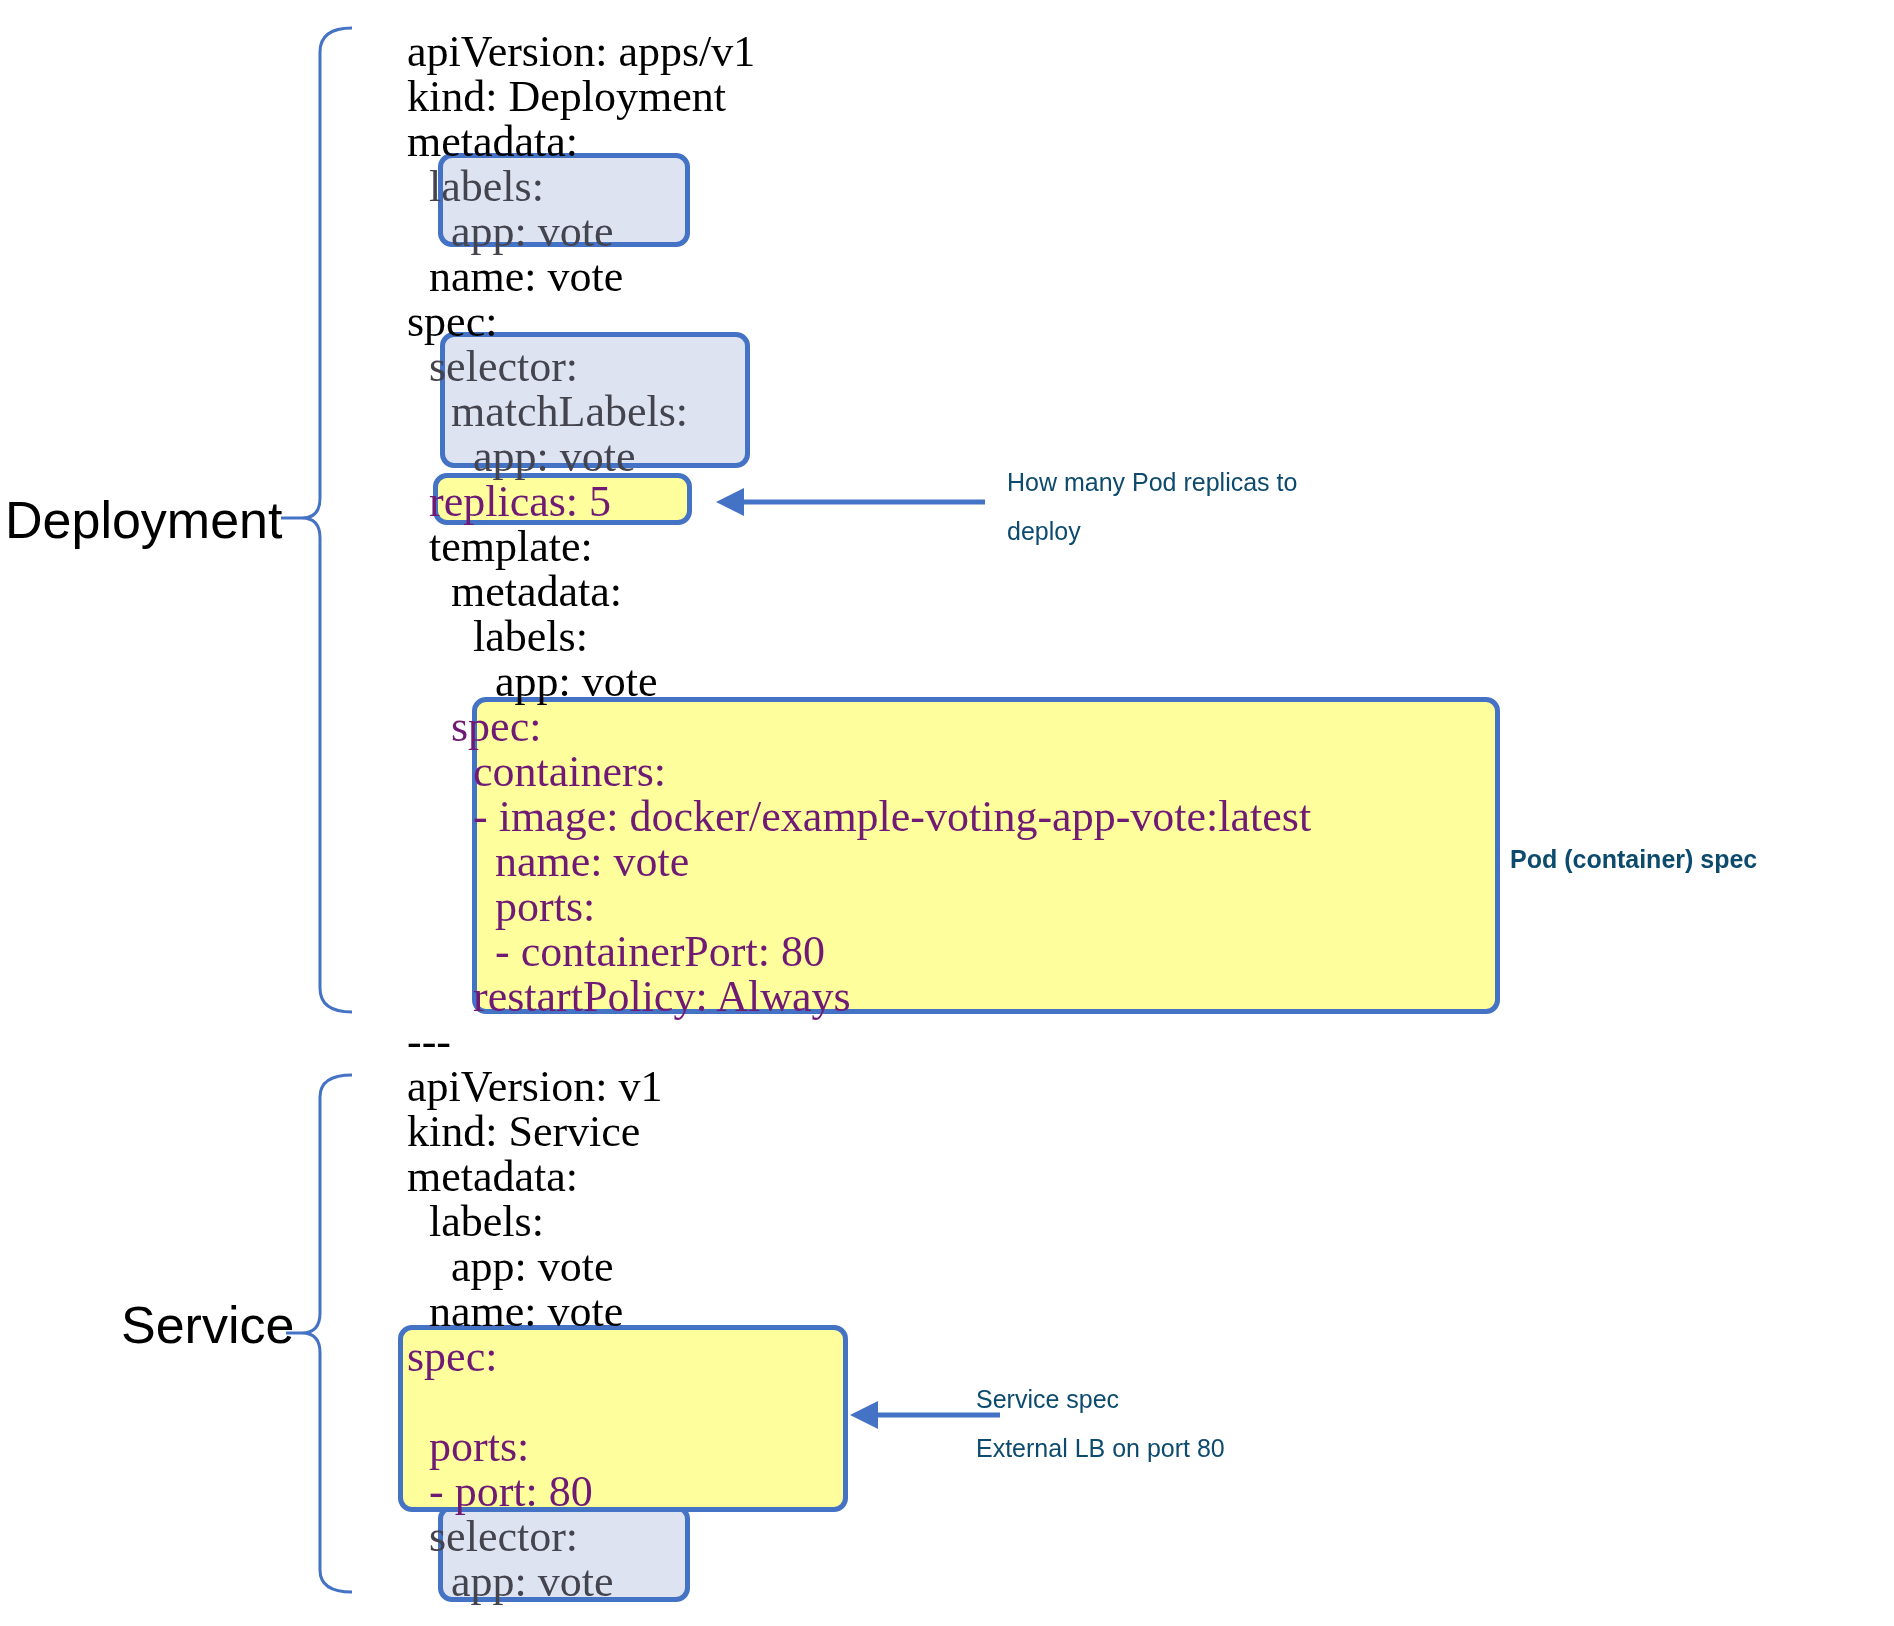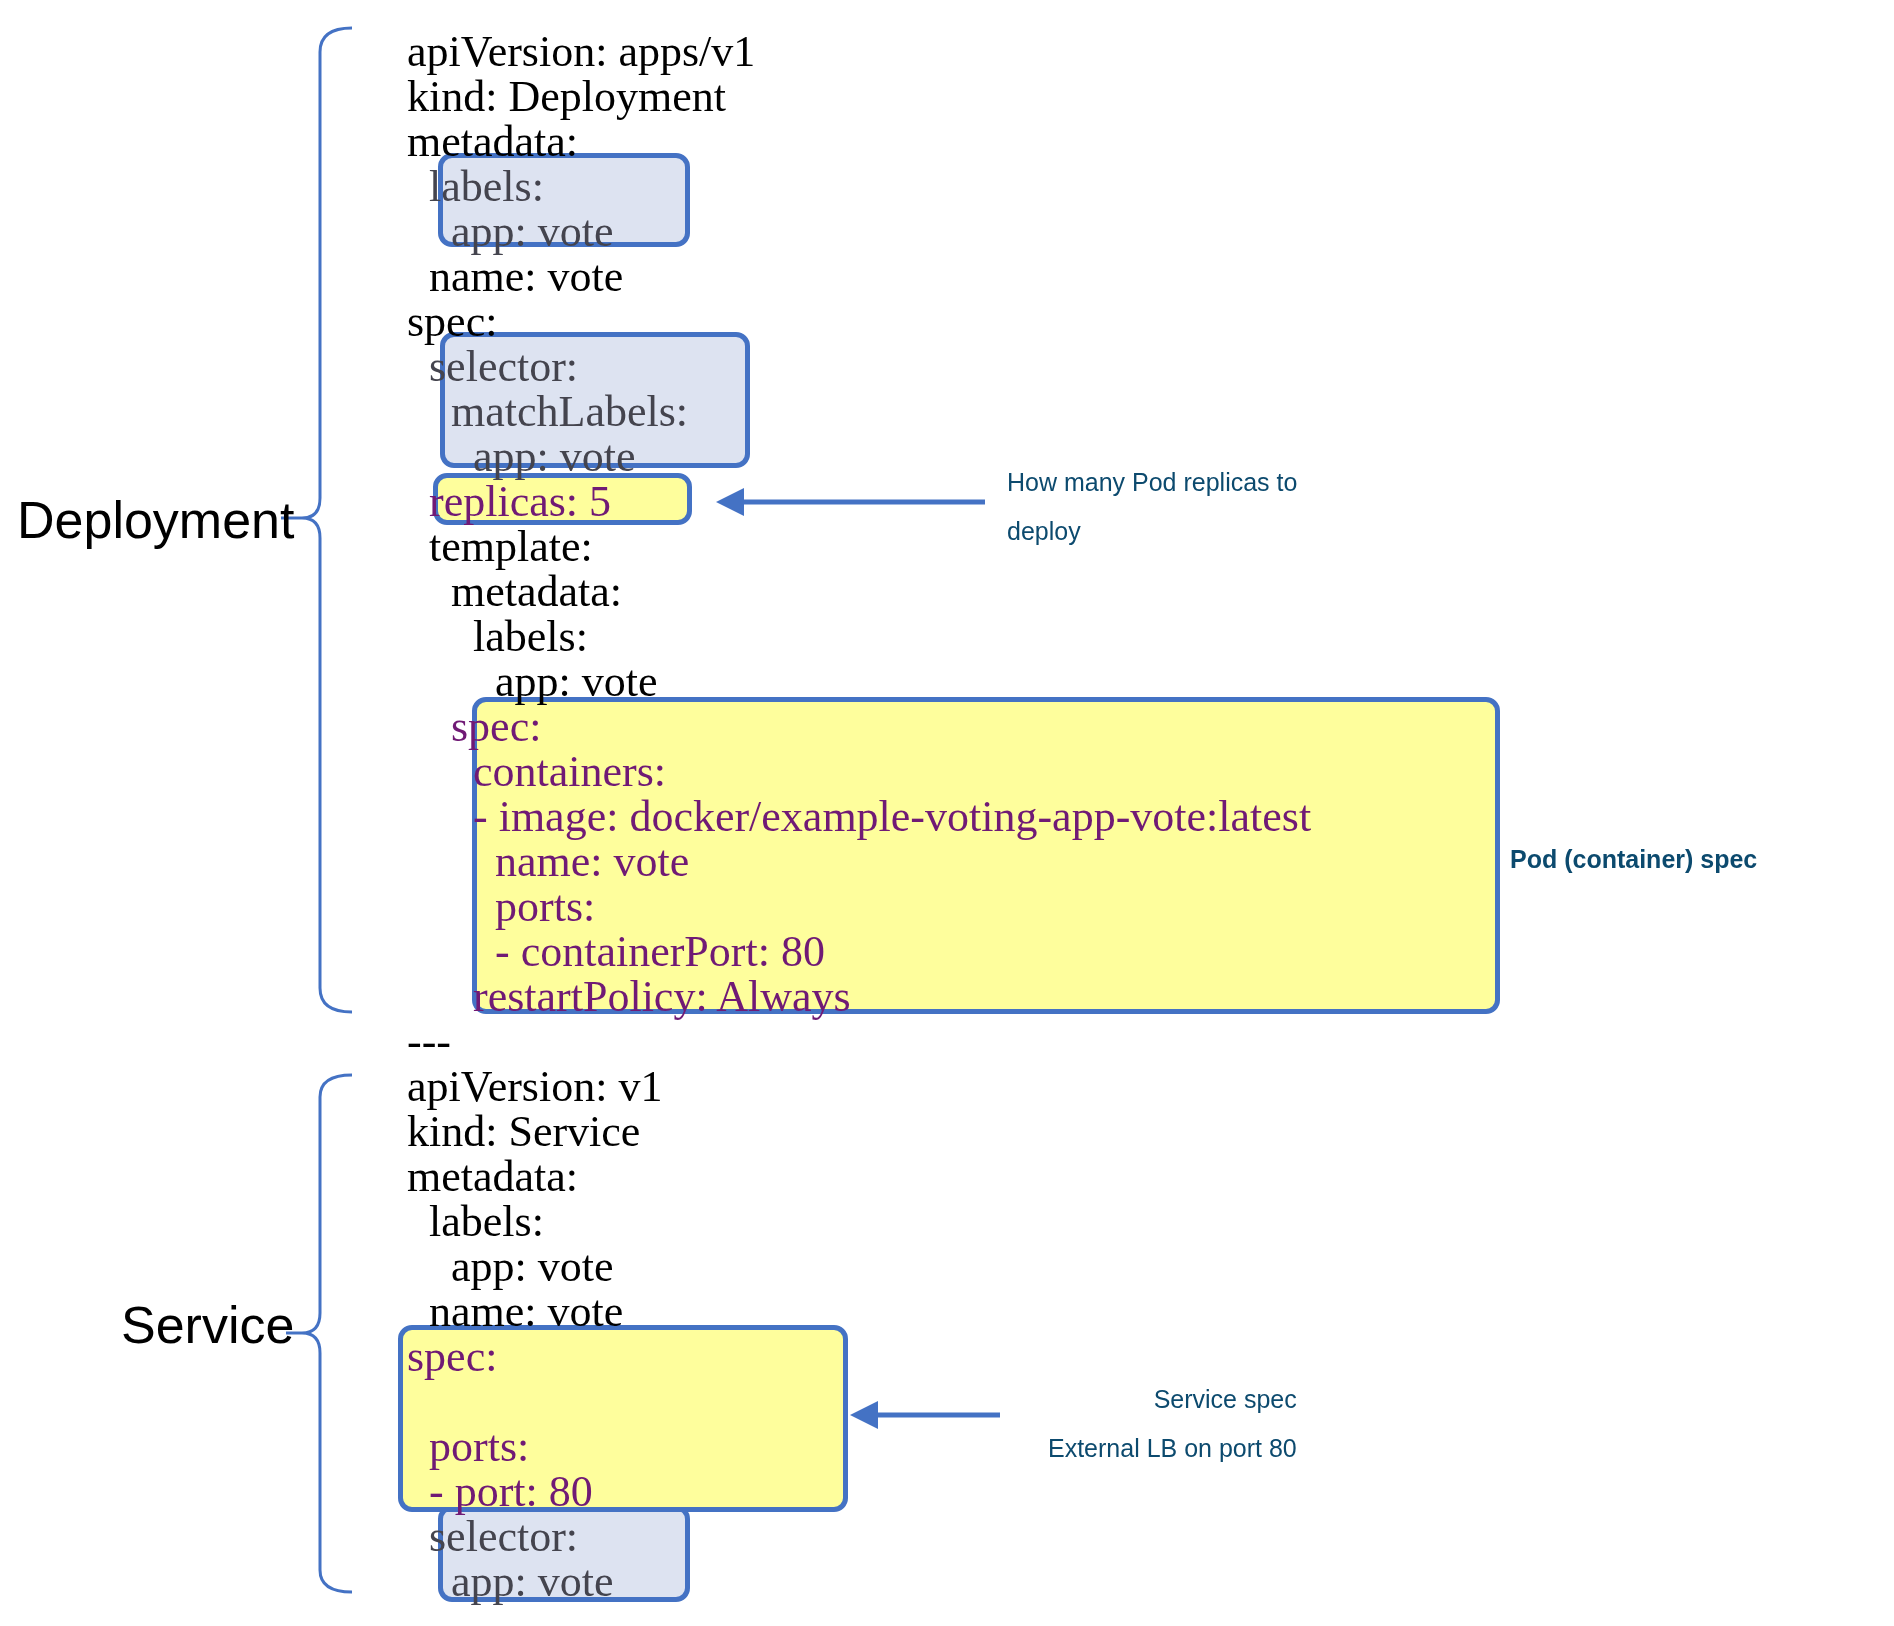--- a/index.html
+++ b/index.html
@@ -95,31 +95,31 @@
   <div class="code-line" style="top:1155px">metadata:</div>
   <div class="code-line" style="top:1200px">  labels:</div>
   <div class="code-line" style="top:1245px">    app: vote</div>
   <div class="code-line" style="top:1290px">  name: vote</div>
   <div class="code-line c-olive" style="top:1335px">spec:</div>
   <div class="code-line c-olive" style="top:1425px">  ports:</div>
   <div class="code-line c-olive" style="top:1470px">  - port: 80</div>
   <div class="code-line c-gray" style="top:1515px">  selector:</div>
   <div class="code-line c-gray" style="top:1560px">    app: vote</div>
 
-  <div class="section-label" style="left:5px;   top:492px;margin-left:12px;">Deployment</div>
+  <div class="section-label" style="left:5px;   top:492px;">Deployment</div>
   <div class="section-label" style="left:121px; top:1297px;">Service</div>
 
   <div class="anno" style="left:1007px; top:458px;">
     <div>How many Pod replicas to</div>
     <div>deploy</div>
   </div>
   <div class="anno" style="left:1510px; top:835px;font-weight:bold;">
     <div>Pod (container) spec</div>
   </div>
-  <div class="anno" style="left:1048px; top:1375px;text-align:right;">
+  <div class="anno" style="left:976px; top:1375px;">
     <div>Service spec</div>
     <div>External LB on port 80</div>
   </div>
 
   <svg class="overlay" viewBox="0 0 1894 1626" xmlns="http://www.w3.org/2000/svg">
 
     <path d="M352 28 Q320 28 320 52 L320 498 Q320 518 302 518 Q320 518 320 538 L320 988 Q320 1012 352 1012" fill="none" stroke="#4472C4" stroke-width="3"></path>
     <line x1="281" y1="518" x2="302" y2="518" stroke="#4472C4" stroke-width="3"></line>
 
     <path d="M352 1075 Q320 1075 320 1097 L320 1313 Q320 1333 302 1333 Q320 1333 320 1353 L320 1570 Q320 1592 352 1592" fill="none" stroke="#4472C4" stroke-width="3"></path>

